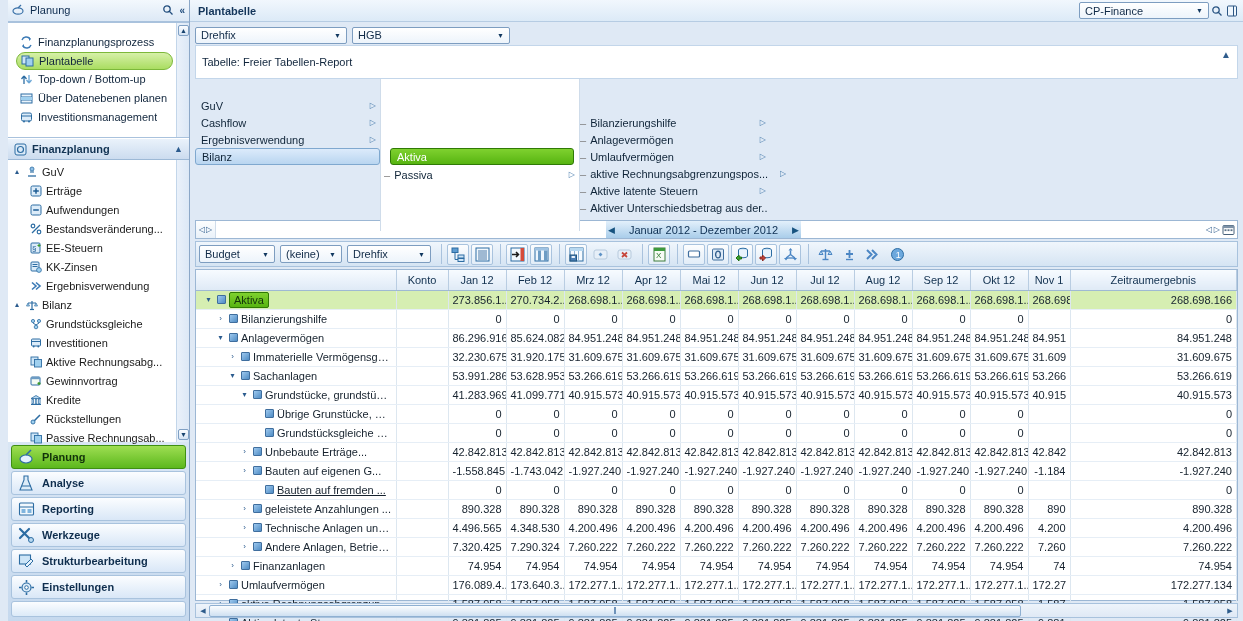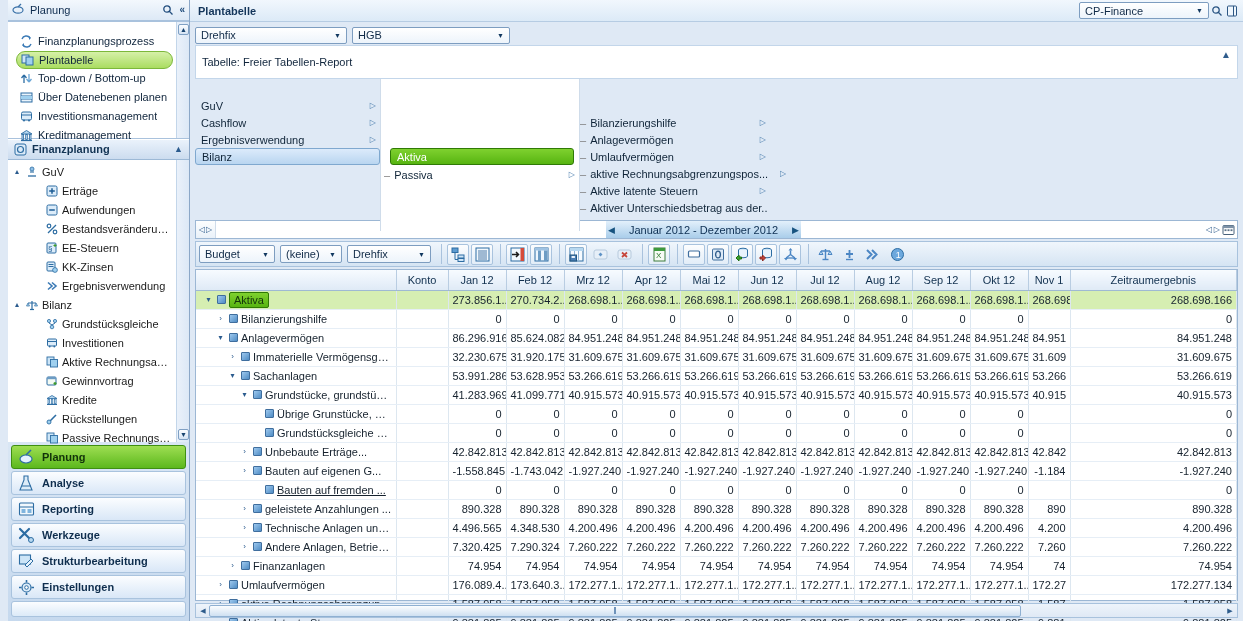--- a/index.html
+++ b/index.html
@@ -66,21 +66,21 @@
     border-top:1px solid #ffffff; border-bottom:1px solid #9db9d6;
     font-weight:bold; color:#123353;
   }
   .sb-group .chev { margin-left:auto; font-size:9px; color:#2b5b8e; }
 
   .tree-panel { background:#fff; position:relative; flex: 0 0 auto; }
   .tnode { height:19px; display:flex; align-items:center; gap:4px; padding-right:16px; }
   .tnode .exp { width:10px; text-align:center; color:#2b5b8e; font-size:8px; }
   .tnode .tlbl { white-space:nowrap; overflow:hidden; text-overflow:ellipsis; }
   .ind0 { padding-left:4px; }
-  .ind1 { padding-left:38px; }
+  .ind1 { padding-left:22px; }
 
   .big-nav { margin-top:auto; padding:3px 3px 4px 3px; display:flex; flex-direction:column; gap:2px;
              background: linear-gradient(to bottom,#d9e6f4,#c6d9ee); }
   .big-item {
     height:24px; display:flex; align-items:center; gap:7px; padding-left:6px;
     background: linear-gradient(to bottom,#fbfdff,#d9e7f7);
     border:1px solid #a9c3de; border-radius:3px;
     font-weight:bold; color:#0e2d4d; font-size:11px;
   }
   .big-item.sel { background: linear-gradient(to bottom,#9ede52,#5cb81d); border-color:#3f8f12; color:#12330a;}
@@ -298,32 +298,20 @@
         <div class="nav-item">
           <span>
               <svg width="13" height="13" viewBox="0 0 13 13">
                 <rect x="1.5" y="2" width="10" height="8" rx="1.5" fill="#dcecf9" stroke="#2d6da3" stroke-width="1"></rect>
                 <line x1="1.5" y1="5" x2="11.5" y2="5" stroke="#2d6da3"></line>
                 <circle cx="4" cy="10.5" r="1" fill="#2d6da3"></circle>
                 <circle cx="9" cy="10.5" r="1" fill="#2d6da3"></circle>
               </svg>
             </span>
           <span class="nav-lbl">Investitionsmanagement</span>
-        </div>
-        <div class="nav-item">
-          <span>
-              <svg width="13" height="13" viewBox="0 0 13 13">
-                <path d="M6.5 1.5 L12 5 L1 5 Z" fill="#b7d8f0" stroke="#2d6da3" stroke-width="0.9"></path>
-                <rect x="2" y="5.5" width="1.6" height="5" fill="#cfe5f7" stroke="#2d6da3" stroke-width="0.8"></rect>
-                <rect x="5.7" y="5.5" width="1.6" height="5" fill="#cfe5f7" stroke="#2d6da3" stroke-width="0.8"></rect>
-                <rect x="9.4" y="5.5" width="1.6" height="5" fill="#cfe5f7" stroke="#2d6da3" stroke-width="0.8"></rect>
-                <rect x="1" y="10.8" width="11" height="1.3" fill="#2d6da3"></rect>
-              </svg>
-            </span>
-          <span class="nav-lbl">Kreditmanagement</span>
         </div>
       </div>
     </div>
 
     <div class="sb-group">
       <span>
           <svg width="13" height="13" viewBox="0 0 13 13">
             <rect x="1" y="1" width="11" height="11" rx="2" fill="#dbeaf8" stroke="#2d6da3"></rect>
             <circle cx="6.5" cy="6.5" r="3" fill="none" stroke="#2d6da3" stroke-width="1.2"></circle>
           </svg>

